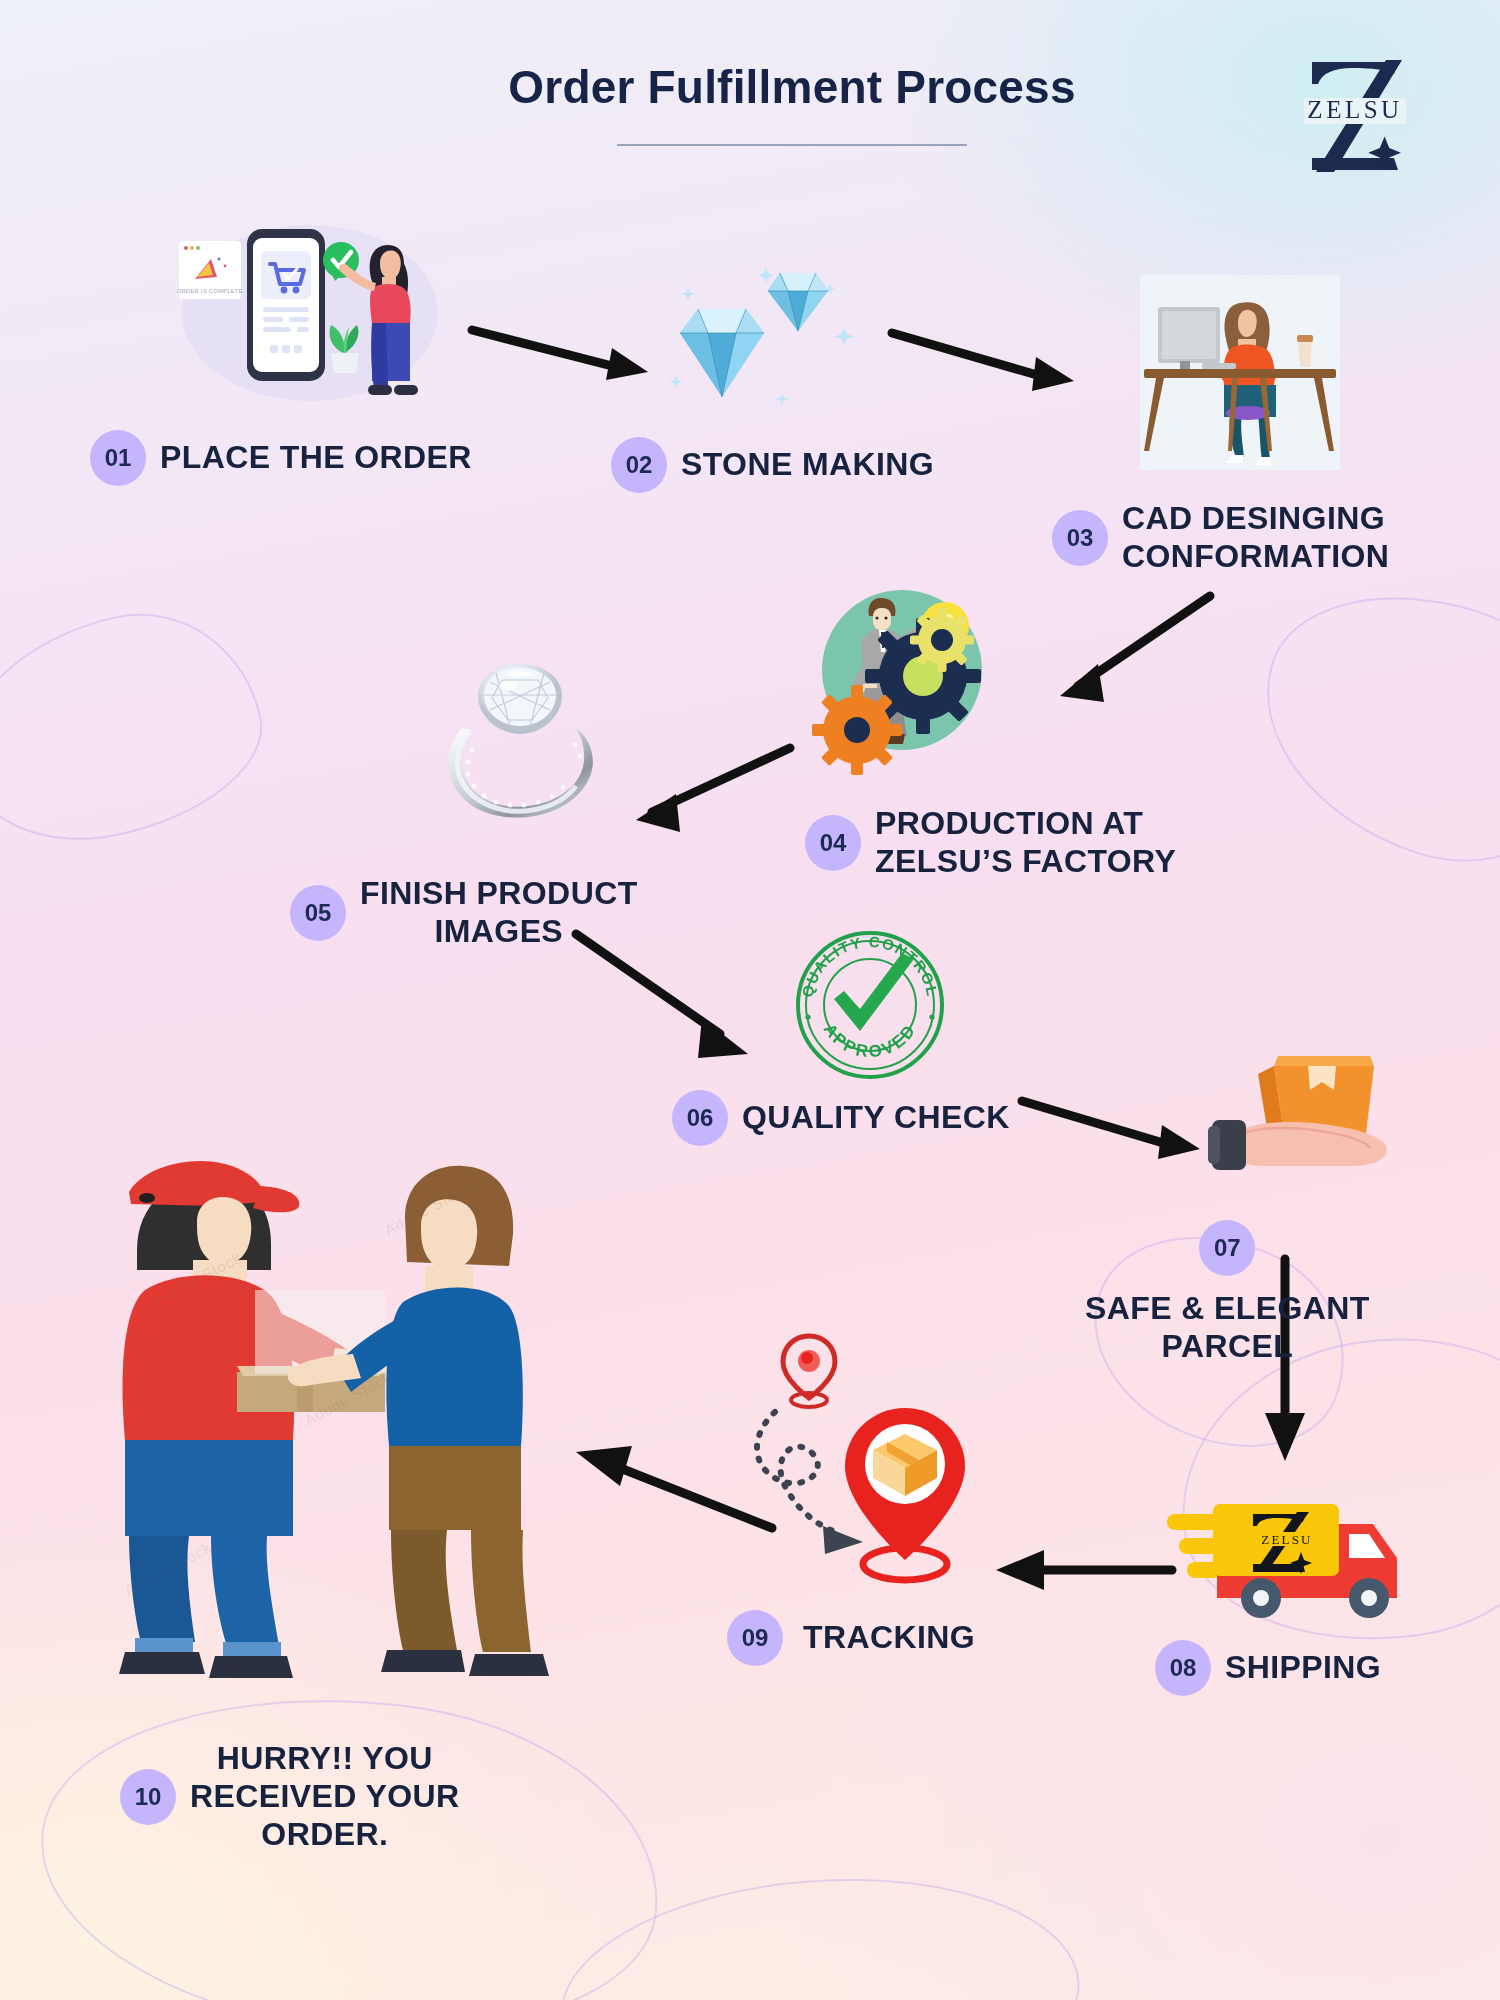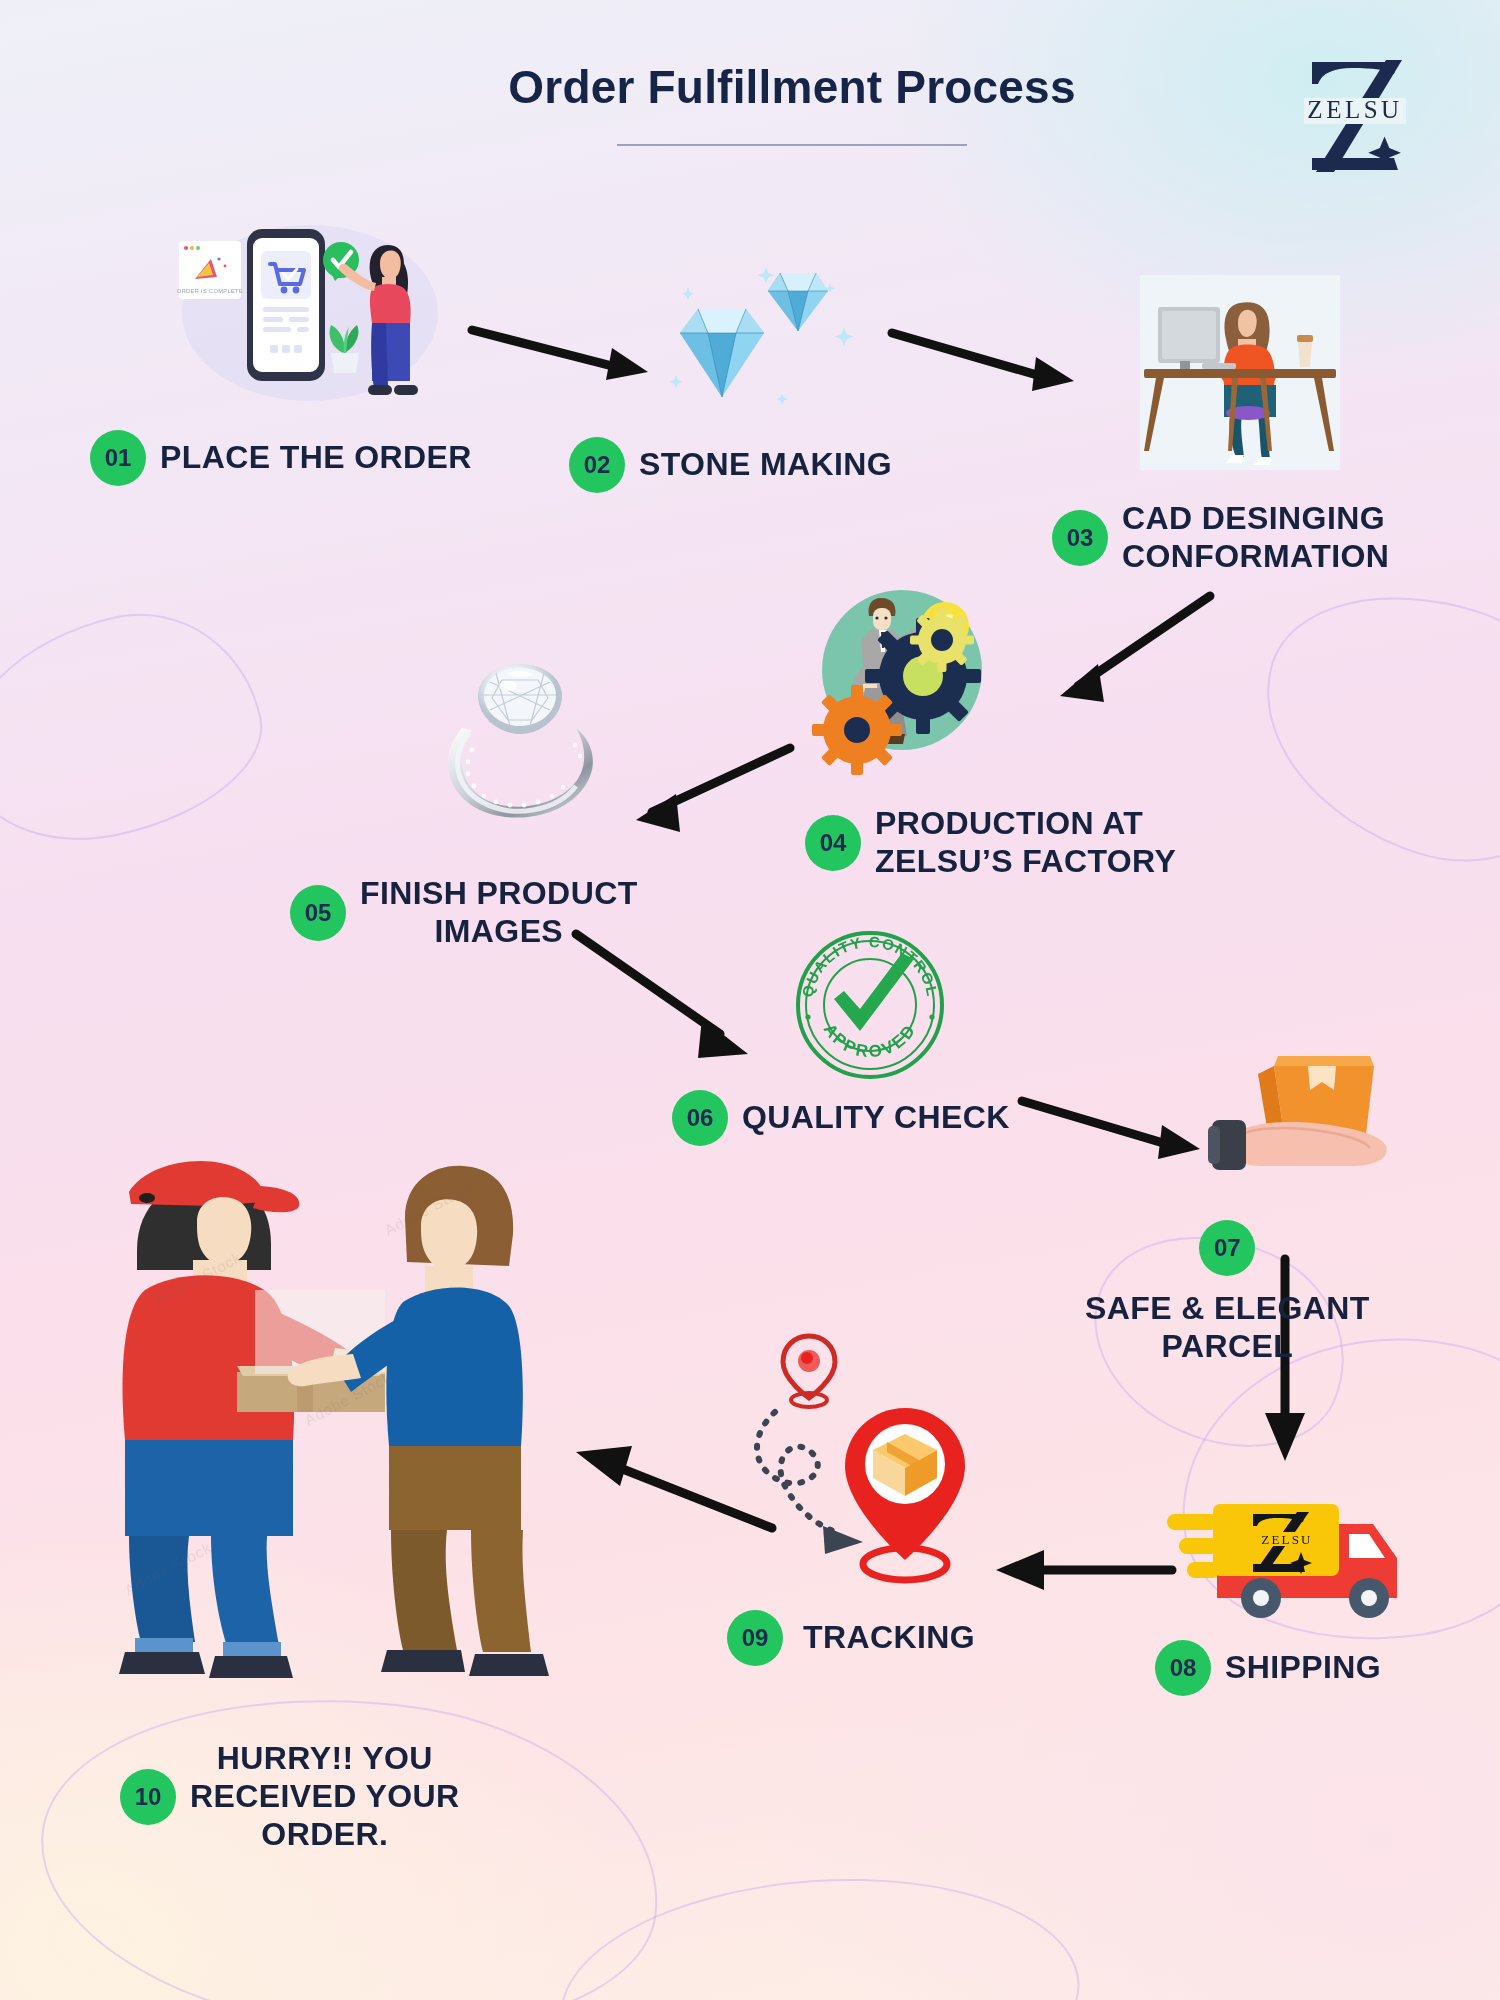--- a/index.html
+++ b/index.html
@@ -34,32 +34,32 @@
     width: 350px; height: 2px; background: #9aa3bd; margin: 30px auto 0;
   }
 
   
   #brand-logo { position: absolute; left: 1290px; top: 40px; width: 130px; height: 140px; }
 
   
   .step { position: absolute; display: flex; align-items: center; gap: 14px; }
   .step-badge {
     width: 56px; height: 56px; flex: 0 0 56px; border-radius: 50%;
-    background: #22c55e;
+    background: #c4b5fd;
     display: flex; align-items: center; justify-content: center;
     font-size: 24px; font-weight: bold; color: #1d2b52;
   }
   .step-label {
     font-size: 32px; font-weight: bold; color: #17223f;
     letter-spacing: .4px; line-height: 1.18; white-space: pre-line;
   }
   .step-label.center { text-align: center; }
 
   #step-01 { left: 90px; top: 430px; }
-  #step-02 { left: 569px; top: 437px; }
+  #step-02 { left: 611px; top: 437px; }
   #step-03 { left: 1052px; top: 500px; }
   #step-04 { left: 805px; top: 805px; }
   #step-05 { left: 290px; top: 875px; }
   #step-06 { left: 672px; top: 1090px; }
   #step-07 { left: 1085px; top: 1220px; flex-direction: column; }
   #step-08 { left: 1155px; top: 1640px; }
   #step-09 { left: 727px; top: 1610px; gap: 20px; }
   #step-10 { left: 120px; top: 1740px; }
 
   

